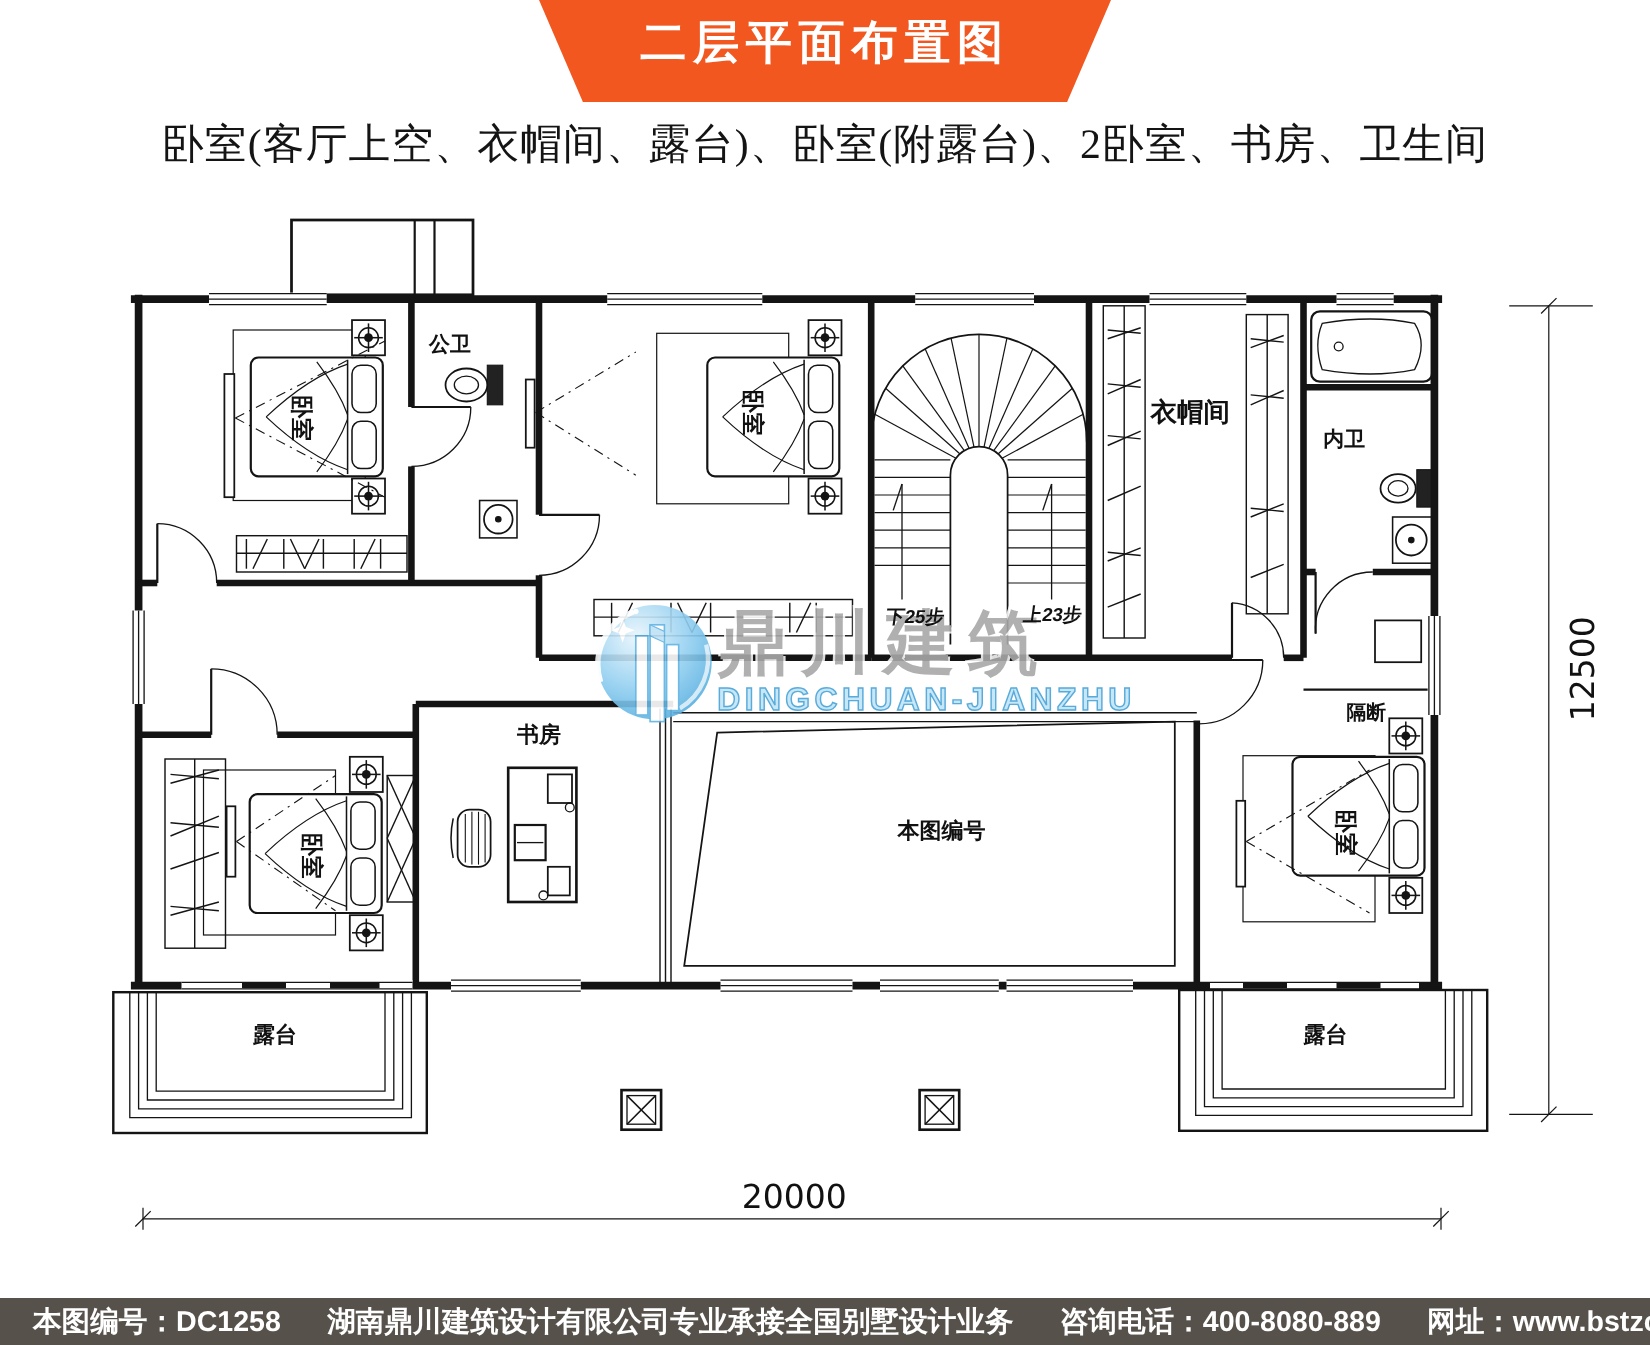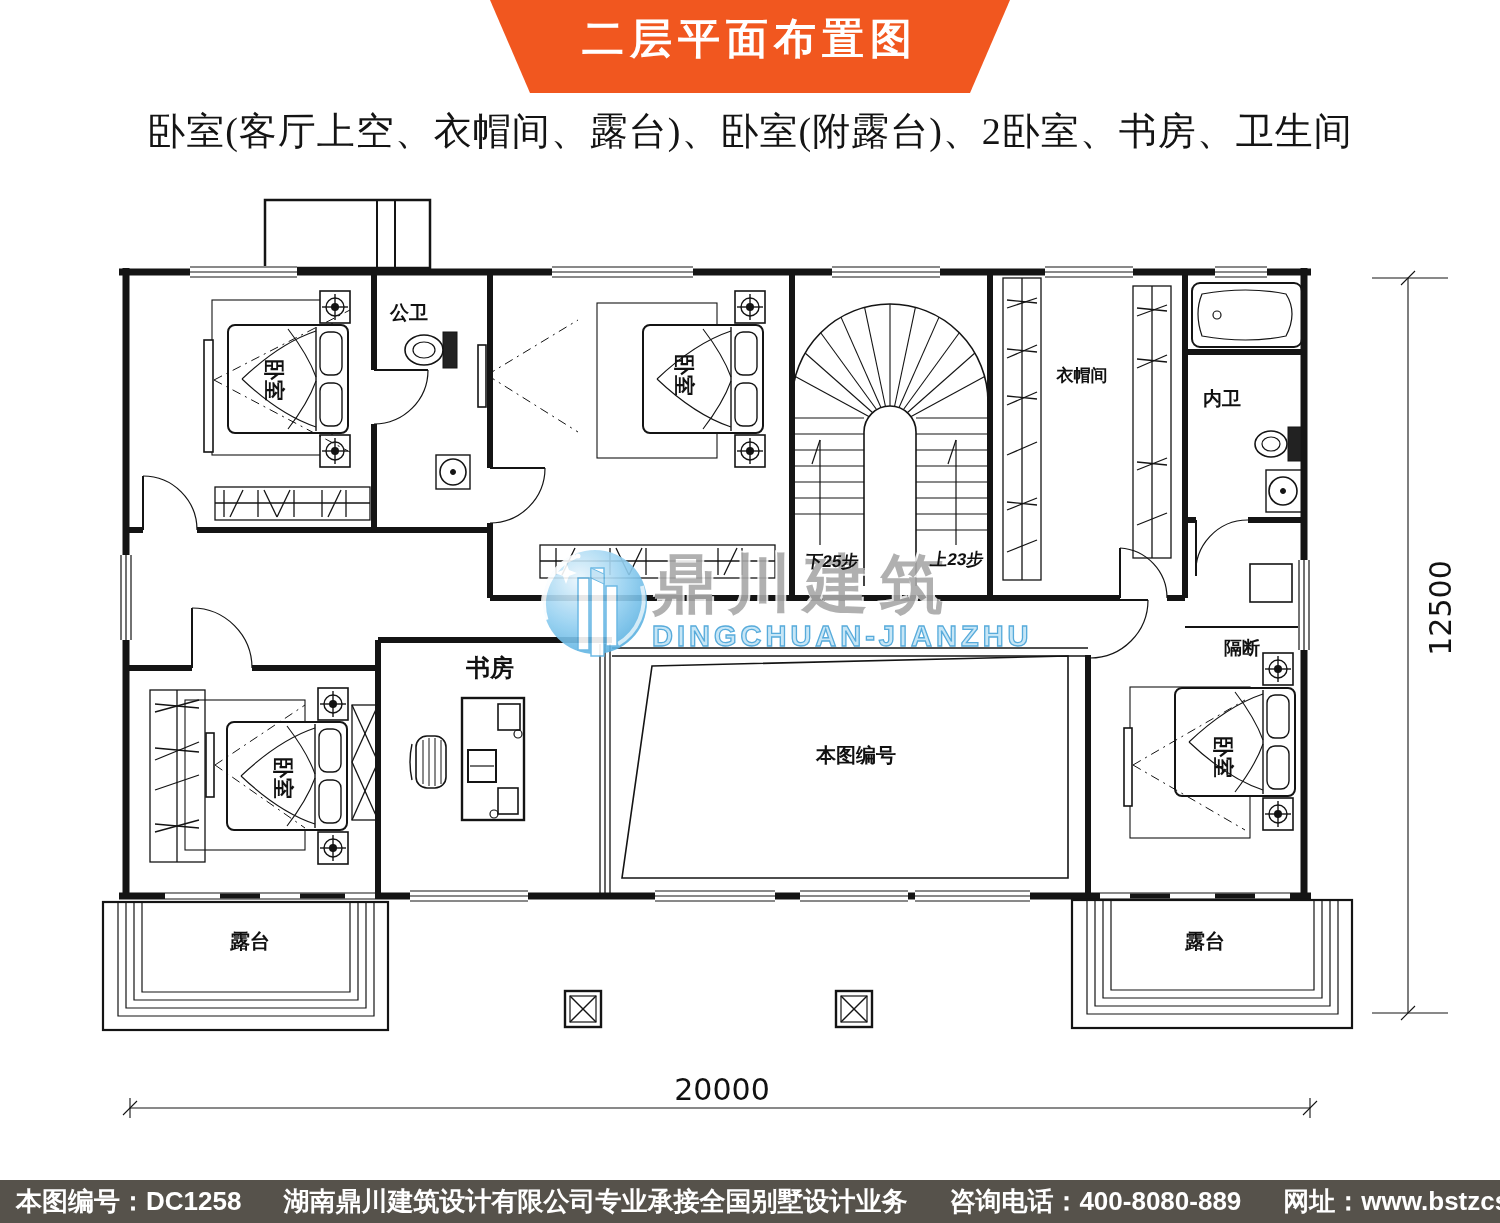--- a/index.html
+++ b/index.html
@@ -26,21 +26,21 @@
          -webkit-text-stroke:1.3px #46a3d8;}
   
   .plan-label{position:absolute;z-index:3;transform:translate(-50%,-50%);
               font-size:21px;font-weight:600;color:#111;white-space:nowrap;}
   .rot90{transform:translate(-50%,-50%) rotate(90deg);}
   .rotm90{transform:translate(-50%,-50%) rotate(-90deg);}
   .stair-lab{font-size:17px;font-weight:600;transform:translate(-50%,-50%) skewX(-8deg);}
   .dim-lab{font-size:30px;font-weight:normal;font-family:"DejaVu Sans",sans-serif;color:#111;}
   
   #footer{position:absolute;left:0;bottom:0;width:100%;height:43px;z-index:4;
-          display:flex;align-items:center;gap:42px;padding-left:16px;box-sizing:border-box;
+          display:flex;align-items:center;gap:42px;padding-left:30px;box-sizing:border-box;
           color:#fff;font-size:26px;font-weight:bold;white-space:nowrap;}
 </style>
 </head>
 <body>
 
 <div id="page">
 
   <svg id="plan-svg" viewBox="0 0 1500 1223" xmlns="http://www.w3.org/2000/svg">
     <defs>
       <g id="bed">
@@ -457,24 +457,24 @@
     </svg>
     <div id="wm-text">
       <div id="wm-cn">鼎川建筑</div>
       <div id="wm-en">DINGCHUAN-JIANZHU</div>
     </div>
   </div>
 
   <div class="plan-label rot90" style="left:274px;top:380px">卧室</div>
   <div class="plan-label" style="left:409px;top:313px;font-size:19px">公卫</div>
   <div class="plan-label rot90" style="left:684px;top:375px">卧室</div>
-  <div class="plan-label" style="left:1082px;top:375px;font-size:17px">衣帽间</div>
+  <div class="plan-label" style="left:1082px;top:375px;font-size:24px">衣帽间</div>
   <div class="plan-label" style="left:1222px;top:399px;font-size:19px">内卫</div>
   <div class="plan-label rot90" style="left:283px;top:778px">卧室</div>
-  <div class="plan-label" style="left:490px;top:668px;font-size:24px">书房</div>
+  <div class="plan-label" style="left:490px;top:668px;font-size:20px">书房</div>
   <div class="plan-label" style="left:856px;top:755px;font-size:20px">本图编号</div>
   <div class="plan-label" style="left:1242px;top:648px;font-size:18px">隔断</div>
   <div class="plan-label rot90" style="left:1223px;top:757px">卧室</div>
   <div class="plan-label" style="left:250px;top:941px;font-size:20px">露台</div>
   <div class="plan-label" style="left:1205px;top:941px;font-size:20px">露台</div>
   <div class="plan-label stair-lab" style="left:832px;top:561px">下25步</div>
   <div class="plan-label stair-lab" style="left:957px;top:559px">上23步</div>
   <div class="plan-label dim-lab" style="left:722px;top:1089px">20000</div>
   <div class="plan-label dim-lab rotm90" style="left:1440px;top:608px">12500</div>
 

